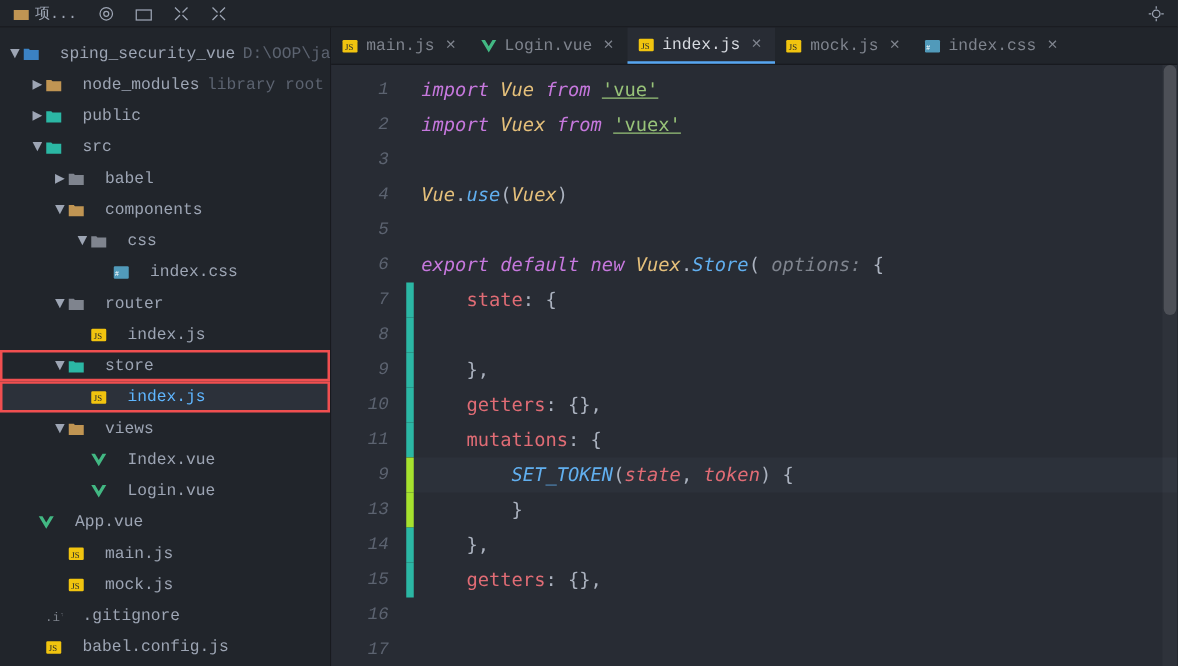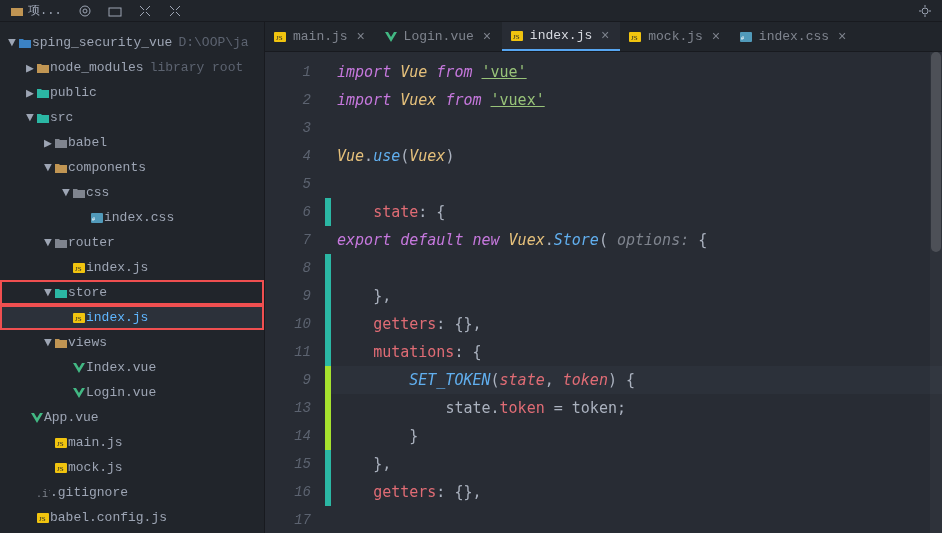--- a/index.html
+++ b/index.html
@@ -19,21 +19,21 @@
     .content { display:flex; flex:1; overflow:hidden; }
 
     
     .sidebar {
       width:265px; background:#21252b; overflow:hidden; font-size:13px;
       border-right:1px solid #181a1f;
     }
     .tree { padding-top:8px; }
     .node { display:flex; align-items:center; height:25px; white-space:nowrap; color:#9da5b4; }
     .node .tw { display:inline-block; width:8px; text-align:center; margin-right:2px; }
-    .node .label { margin-left:0; }
+    .node .label { margin-left:16px; }
     .node .afterlabel { margin-left:6px; color:#5c6370; }
     .node.selected { background:#2c313a; color:#d7dae0; }
     .ficon { display:inline-flex; width:14px; height:14px; align-items:center; justify-content:center; }
     .ficon svg{ width:14px; height:14px; }
 
     
     .editor { flex:1; display:flex; flex-direction:column; background:#282c34; }
     .tabs { display:flex; height:30px; background:#21252b; border-bottom:1px solid #181a1f; font-size:13px; }
     .tab { display:flex; align-items:center; padding:0 8px; gap:6px; color:#7f848e; cursor:pointer; }
     .tab svg { width:14px; height:14px; }
@@ -380,28 +380,27 @@
             <div class="ln">15</div>
             <div class="ln">16</div>
             <div class="ln">17</div>
           </div>
         <div class="codelines" id="codelines">
             <div class="line"><span><span class="k">import</span> <span class="id">Vue</span> <span class="k">from</span> <span class="s">'vue'</span></span></div>
             <div class="line"><span><span class="k">import</span> <span class="id">Vuex</span> <span class="k">from</span> <span class="s">'vuex'</span></span></div>
             <div class="line"><span></span></div>
             <div class="line"><span><span class="id">Vue</span><span class="nm">.</span><span class="fn">use</span><span class="nm">(</span><span class="id">Vuex</span><span class="nm">)</span></span></div>
             <div class="line"><span></span></div>
+            <div class="line"><span><span class="k">export</span> <span class="k">default</span> <span class="k">new</span> <span class="id">Vuex</span><span class="nm">.</span><span class="fni">Store</span><span class="nm">(</span> <span class="comment">options:</span> <span class="nm">{</span></span></div>
             <div class="line"><span class="hl-stripe teal"></span><span>    <span class="prop">state</span><span class="nm">: {</span></span></div>
-            <div class="line"><span><span class="k">export</span> <span class="k">default</span> <span class="k">new</span> <span class="id">Vuex</span><span class="nm">.</span><span class="fni">Store</span><span class="nm">(</span> <span class="comment">options:</span> <span class="nm">{</span></span></div>
             <div class="line"><span class="hl-stripe teal"></span></div>
             <div class="line"><span class="hl-stripe teal"></span><span>    <span class="nm">},</span></span></div>
             <div class="line"><span class="hl-stripe teal"></span><span>    <span class="prop">getters</span><span class="nm">: {},</span></span></div>
             <div class="line"><span class="hl-stripe teal"></span><span>    <span class="prop">mutations</span><span class="nm">: {</span></span></div>
             <div class="line active-line-bg"><span class="hl-stripe lime"></span><span>        <span class="fn">SET_TOKEN</span><span class="nm">(</span><span class="param">state</span><span class="nm">, </span><span class="param">token</span><span class="nm">) {</span></span></div>
-            <div class="line"><span class="hl-stripe lime"></span><span>            <span class="nm">state.</span><span class="prop">token</span><span class="nm"> = token;</span></span></div>
             <div class="line"><span class="hl-stripe lime"></span><span>        <span class="nm">}</span></span></div>
             <div class="line"><span class="hl-stripe teal"></span><span>    <span class="nm">},</span></span></div>
             <div class="line"><span class="hl-stripe teal"></span><span>    <span class="prop">getters</span><span class="nm">: {},</span></span></div>
           </div>
         <div class="scrollbar-track">
           <div class="scrollbar-thumb" style="top:0;height:200px;"></div>
         </div>
       </div>
     </div>
   </div>

